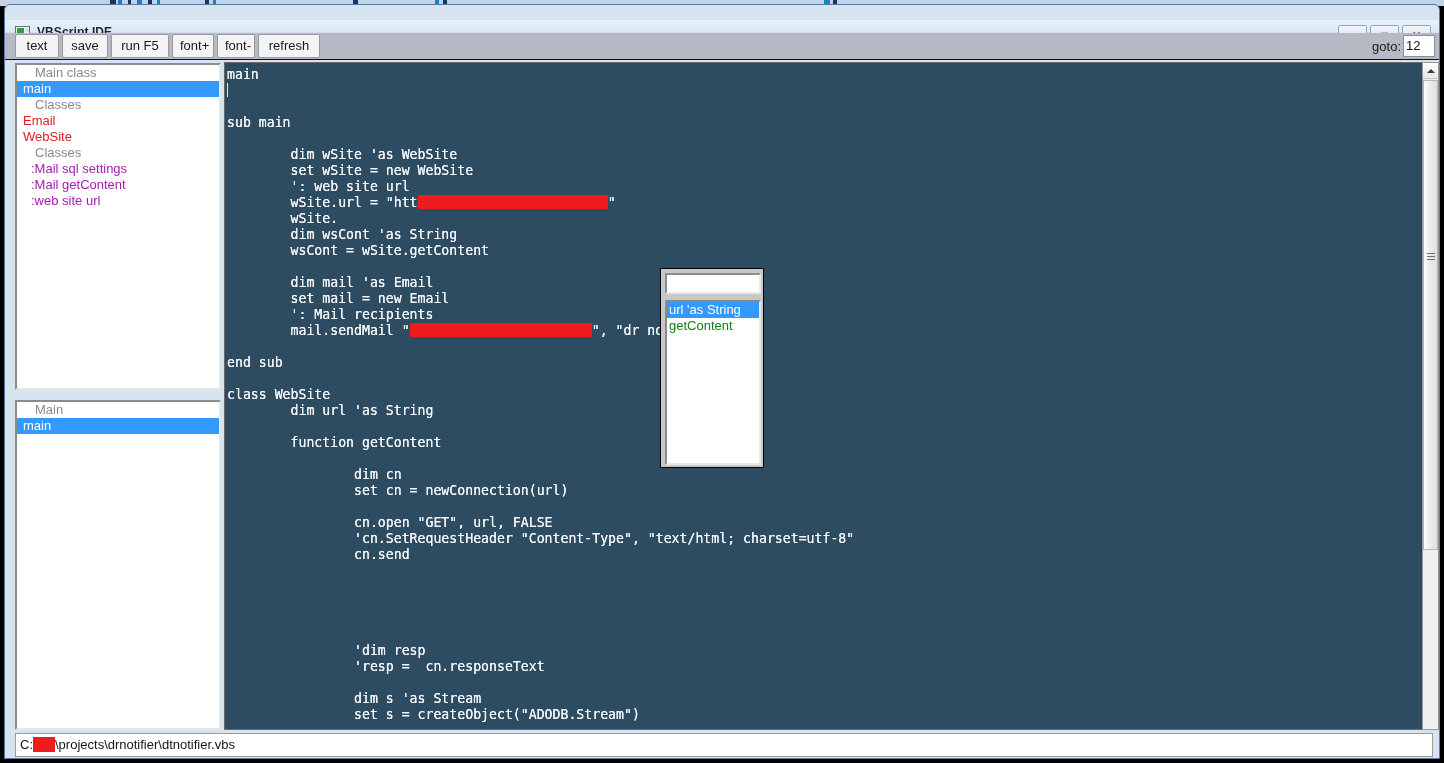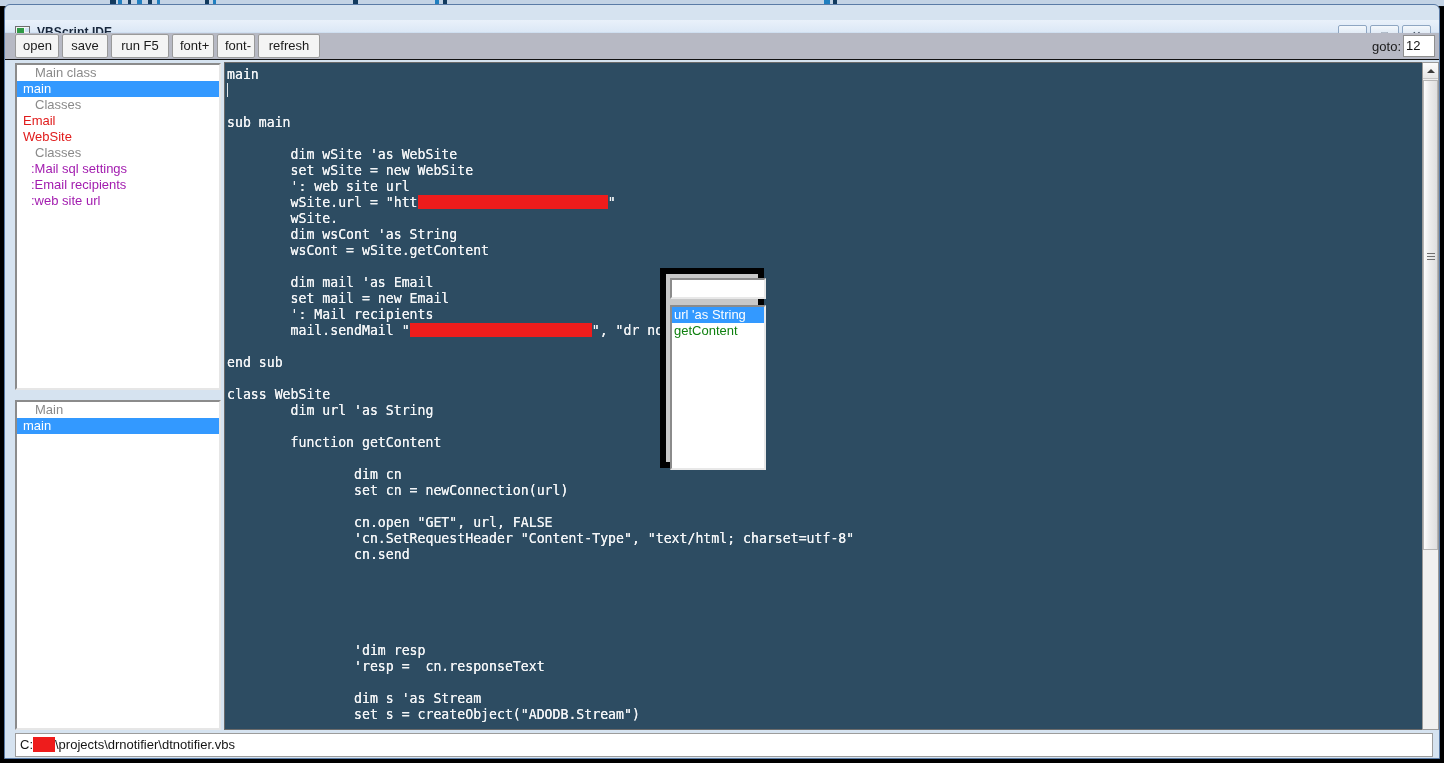--- a/index.html
+++ b/index.html
@@ -229,21 +229,21 @@
     position:absolute; left:5px; top:3px;
     border-top:4px solid transparent;border-bottom:4px solid transparent;
     border-left:5px solid #8c8c8c; display:block;
   }
 
   
   #autocomplete {
     position: absolute; left: 435px; top: 205px;
     width: 104px; height: 200px;
     background: #c8c8c8;
-    border: 6px solid #000000;
+    border: 1px solid #000000;
     box-sizing: border-box;
     z-index: 40;
   }
   #ac-input {
     position: absolute; left: 4px; top: 4px;
     width: 96px; height: 21px;
     background: #ffffff;
     border: 2px solid;
     border-color: #8b8b8b #e8e8e8 #e8e8e8 #8b8b8b;
     box-sizing: border-box;
@@ -320,42 +320,42 @@
     <div class="wbtn" id="btn-max">
       <span>□</span>
     </div>
     <div class="wbtn" id="btn-close">
       <span>✕</span>
     </div>
   </div>
 
   <div id="toolbar">
     <div id="toolbar-buttons">
-        <div class="tbtn" style="left: 10px; width: 44px;">open</div>
+        <div class="tbtn" style="left: 10px; width: 44px;">text</div>
         <div class="tbtn" style="left: 57px; width: 46px;">save</div>
         <div class="tbtn" style="left: 106px; width: 58px;">run F5</div>
         <div class="tbtn" style="left: 167px; width: 42px;">font+</div>
         <div class="tbtn" style="left: 212px; width: 38px;">font-</div>
         <div class="tbtn" style="left: 253px; width: 62px;">refresh</div>
       </div>
     <div id="goto-label">goto:</div>
     <div id="goto-input">12</div>
   </div>
 
   <div id="client">
 
     <div class="listbox" id="tree-panel">
         <div class="litem group">Main class</div>
         <div class="litem sel">main</div>
         <div class="litem group">Classes</div>
         <div class="litem cls">Email</div>
         <div class="litem cls">WebSite</div>
         <div class="litem group">Classes</div>
         <div class="litem lbl">:Mail sql settings</div>
-        <div class="litem lbl">:Email recipients</div>
+        <div class="litem lbl">:Mail getContent</div>
         <div class="litem lbl">:web site url</div>
       </div>
 
     <div class="listbox" id="main-panel">
         <div class="litem group">Main</div>
         <div class="litem sel">main</div>
       </div>
 
     <div id="editor-wrap">
       <pre id="code"><div>main</div><div>&nbsp;</div><div>&nbsp;</div><div>sub main</div><div>&nbsp;</div><div>        dim wSite 'as WebSite</div><div>        set wSite = new WebSite</div><div>        ': web site url</div><div>        wSite.url = "htt<span class="redact" style="width: 190.08px; height: 14px;"></span>"</div><div>        wSite.</div><div>        dim wsCont 'as String</div><div>        wsCont = wSite.getContent</div><div>&nbsp;</div><div>        dim mail 'as Email</div><div>        set mail = new Email</div><div>        ': Mail recipients</div><div>        mail.sendMail "<span class="redact" style="width: 182.16px; height: 14px;"></span>", "dr notifier",</div><div>&nbsp;</div><div>end sub</div><div>&nbsp;</div><div>class WebSite</div><div>        dim url 'as String</div><div>&nbsp;</div><div>        function getContent</div><div>&nbsp;</div><div>                dim cn</div><div>                set cn = newConnection(url)</div><div>&nbsp;</div><div>                cn.open "GET", url, FALSE</div><div>                'cn.SetRequestHeader "Content-Type", "text/html; charset=utf-8"</div><div>                cn.send</div><div>&nbsp;</div><div>&nbsp;</div><div>&nbsp;</div><div>&nbsp;</div><div>&nbsp;</div><div>                'dim resp</div><div>                'resp =  cn.responseText</div><div>&nbsp;</div><div>                dim s 'as Stream</div><div>                set s = createObject("ADODB.Stream")</div></pre>

